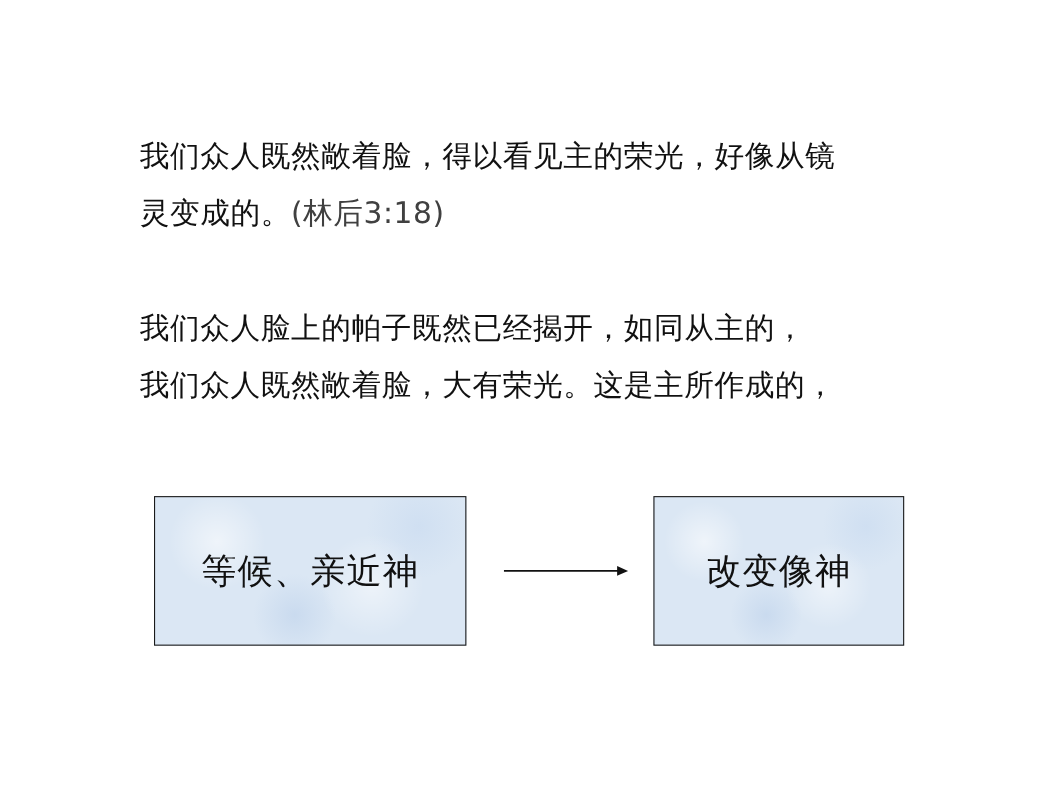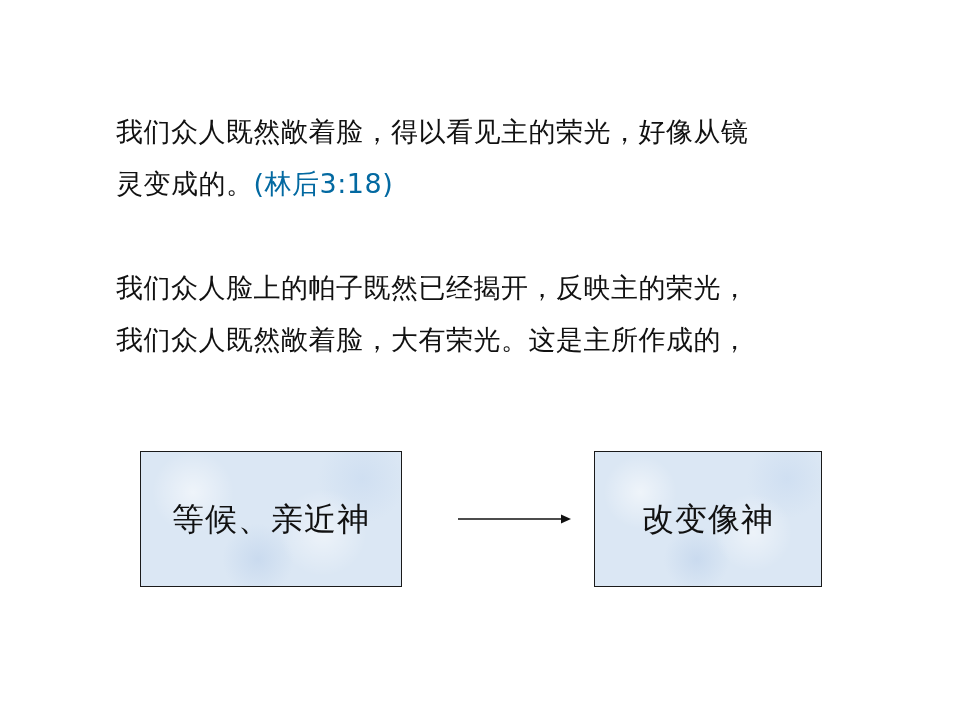--- a/index.html
+++ b/index.html
@@ -2,51 +2,51 @@
 <html><head>
   <meta charset="utf-8">
   <style>
     html, body { margin: 0; padding: 0; }
     body {
       width: 960px; height: 720px; background: #ffffff; position: relative; overflow: hidden;
       font-family: "DejaVu Sans", "Liberation Sans", sans-serif; color: #111111;
     }
     .para {
       position: absolute; left: 110px; width: 760px;
-      font-size: 27px; line-height: 52px; letter-spacing: 0.5px; margin: 6px;
+      font-size: 27px; line-height: 52px; letter-spacing: 0.5px; margin: 17px;
     }
     #p1 { top: 100px; }
     #p2 { top: 256px; }
-    .ref { color: #0369a1; }
+    .ref { color: #404040; }
     .box {
       position: absolute; top: 451px; height: 136px;
       border: 1.5px solid #1a1a1a; box-sizing: border-box;
       background-color: #dbe7f4;
       background-image:
         radial-gradient(circle at 20% 30%, rgba(255,255,255,0.55) 0, rgba(255,255,255,0) 18%),
         radial-gradient(circle at 70% 60%, rgba(255,255,255,0.5) 0, rgba(255,255,255,0) 22%),
         radial-gradient(circle at 45% 80%, rgba(190,210,235,0.6) 0, rgba(190,210,235,0) 20%),
         radial-gradient(circle at 85% 20%, rgba(200,218,240,0.6) 0, rgba(200,218,240,0) 18%);
       display: flex; flex-direction: column; align-items: center; justify-content: center;
       font-size: 32px; line-height: 50px; color: #111111; letter-spacing: 1px;
     }
-    #box-left { left: 140px; width: 262px; }
+    #box-left { left: 140px; width: 284px; }
     #box-right { left: 571px; width: 228px; margin-left: 23px; }
     #arrow { position: absolute; left: 458px; top: 512px; width: 113px; height: 14px; }
   </style>
 </head>
 <body>
 
 <div id="p1" class="para">
   <div>我们众人既然敞着脸，得以看见主的荣光，好像从镜</div>
   <div><span>灵变成的。</span><span class="ref">(林后3:18)</span></div>
 </div>
 
 <div id="p2" class="para">
-  <div>我们众人脸上的帕子既然已经揭开，反映主的荣光，</div>
+  <div>我们众人脸上的帕子既然已经揭开，如同从主的，</div>
   <div>我们众人既然敞着脸，大有荣光。这是主所作成的，</div>
 </div>
 
 <div id="box-left" class="box">
   <div>等候、亲近神</div>
 </div>
 
 <svg id="arrow" viewBox="0 0 113 14">
   <line x1="0" y1="7" x2="104" y2="7" stroke="#111111" stroke-width="1.5"></line>
   <polygon points="113,7 103,2.5 103,11.5" fill="#111111"></polygon>

